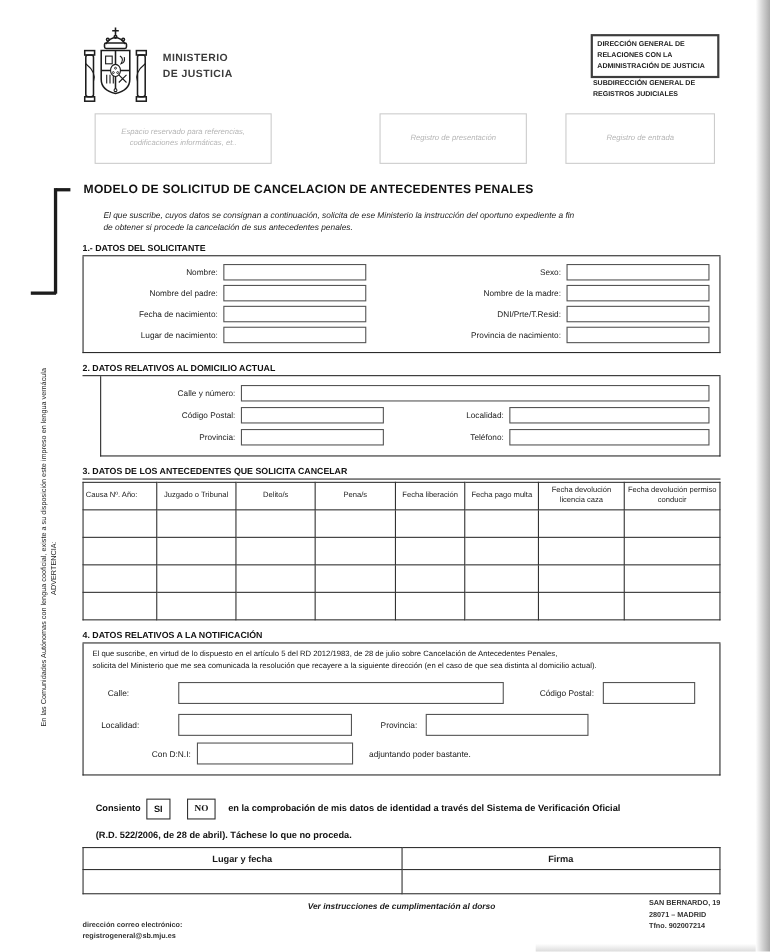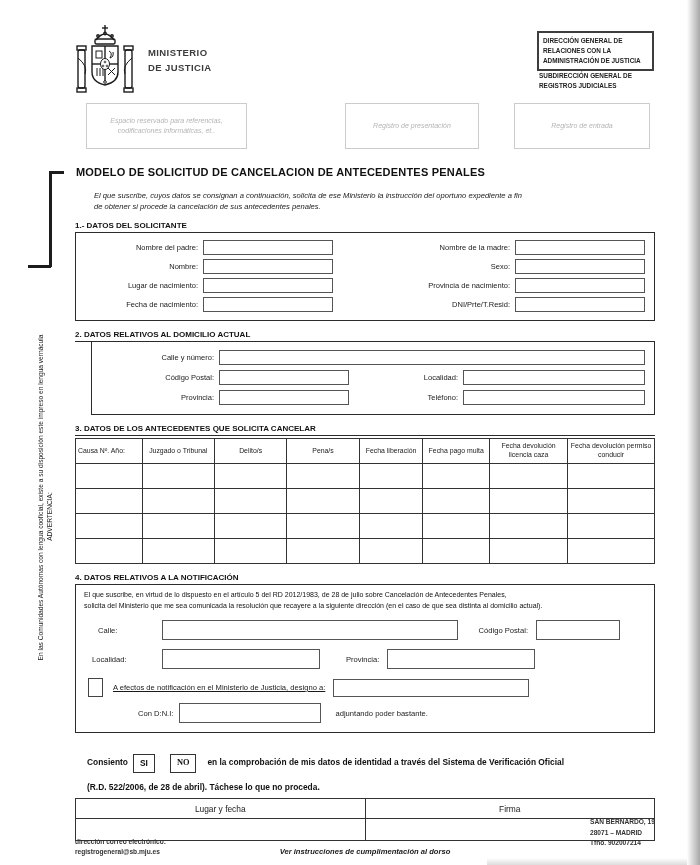--- a/index.html
+++ b/index.html
@@ -63,21 +63,21 @@
   .g2half .lbl.l { text-align:right; padding-right:5px; }
   .g2half .lbl.r { text-align:right; padding-right:5px; }
   
   .ant-table { width:100%; border-collapse:collapse; margin-top:2px; table-layout:fixed; }
   .ant-table th, .ant-table td { border:1px solid #333; }
   .ant-table th { font-size:6.9px; font-weight:normal; text-align:center; line-height:1.25;
     height:25px; padding:1px 2px; }
   .ant-table th.first { text-align:left; vertical-align:middle; }
   .ant-table td { height:25px; }
   
-  .s4-body { padding:5px 20px 9px 8px; }
+  .s4-body { padding:5px 8px 9px 8px; }
   .s4-intro { font-size:7px; line-height:1.5; color:#111; }
   .frow { display:flex; align-items:center; margin-top:9px; }
   .frow .lbl { font-size:7.6px; }
   .w-calle-lbl { width:78px; padding-left:14px; }
   .w-calle { width:296px; height:20px; }
   .w-cp { width:84px; height:20px; margin-right:14px; }
   .w-loc-lbl { width:78px; padding-left:8px; }
   .w-loc { width:158px; height:20px; }
   .w-prov-lbl { padding-left:26px; padding-right:8px; }
   .w-prov { width:148px; height:20px; }
@@ -92,21 +92,21 @@
   .consent { margin-top:9px; padding-left:12px; font-weight:bold; font-size:8.4px;
     line-height:1.45; color:#111; }
   .consent-row { display:flex; align-items:center; }
   .optbox { display:inline-block; border:1px solid #333; font-weight:bold; font-size:8.4px;
     padding:2px 6px 3px 6px; margin:10px 5px; transform:translateY(2px); }
   .optbox.no { margin-left:10px;font-family:Liberation Serif, serif; }
   .consent-rest { padding-left:6px; }
   
   .sig-table { width:100%; border-collapse:collapse; margin-top:5px; }
   .sig-table th, .sig-table td { border:1px solid #333; }
-  .sig-table th { font-size:8.4px; font-weight:normal; height:20px; }
+  .sig-table th { font-size:8.4px; font-weight:bold; height:20px; }
   .sig-table td { height:22px; }
   
   .instr { text-align:center; font-weight:bold; font-style:italic; font-size:7.6px;
     margin-top:6px; }
   .hq { position:absolute; left:590px; top:817px; font-weight:bold; font-size:6.6px;
     line-height:1.6; color:#333; }
   .email { position:absolute; left:75px; top:837px; font-weight:bold; font-size:6.6px;
     line-height:1.55; color:#333; }
   
   .warn-title { position:absolute; left:-16px; top:513px; width:130px; text-align:center;
@@ -180,41 +180,41 @@
   <span>El que suscribe, cuyos datos se consignan a continuación, solicita de ese Ministerio la instrucción del oportuno expediente a fin</span><br>
   <span>de obtener si procede la cancelación de sus antecedentes penales.</span>
 </div>
 
 <div class="main">
 
   <div class="sec">
     <div class="sec-h">1.- DATOS DEL SOLICITANTE</div>
     <div class="sec-b s1-body">
       <div class="g4">
+        <label class="lbl l">Nombre:</label>
+        <input class="inp" style="">
+        <label class="lbl r">Sexo:</label>
+        <input class="inp" style="">
+      </div>
+      <div class="g4">
         <label class="lbl l">Nombre del padre:</label>
         <input class="inp" style="">
         <label class="lbl r">Nombre de la madre:</label>
         <input class="inp" style="">
       </div>
       <div class="g4">
-        <label class="lbl l">Nombre:</label>
-        <input class="inp" style="">
-        <label class="lbl r">Sexo:</label>
+        <label class="lbl l">Fecha de nacimiento:</label>
+        <input class="inp" style="">
+        <label class="lbl r">DNI/Prte/T.Resid:</label>
         <input class="inp" style="">
       </div>
       <div class="g4">
         <label class="lbl l">Lugar de nacimiento:</label>
         <input class="inp" style="">
         <label class="lbl r">Provincia de nacimiento:</label>
-        <input class="inp" style="">
-      </div>
-      <div class="g4">
-        <label class="lbl l">Fecha de nacimiento:</label>
-        <input class="inp" style="">
-        <label class="lbl r">DNI/Prte/T.Resid:</label>
         <input class="inp" style="">
       </div>
     </div>
   </div>
 
   <div class="sec">
     <div class="sec-h">2. DATOS RELATIVOS AL DOMICILIO ACTUAL</div>
     <div class="sec-b s2-body">
       <div class="g2wide">
         <label class="lbl">Calle y número:</label>
@@ -319,26 +319,20 @@
         <label class="lbl" style="padding-right:8px;">Código Postal:</label>
         <input class="inp w-cp" style="">
       </div>
       <div class="frow">
         <label class="lbl w-loc-lbl">Localidad:</label>
         <input class="inp w-loc" style="">
         <label class="lbl w-prov-lbl">Provincia:</label>
         <input class="inp w-prov" style="">
         <span class="spacer"></span>
       </div>
-      <div class="frow">
-        <span class="checkbox"></span>
-        <label class="lbl designo-lbl">A efectos de notificación en el Ministerio de Justicia, designo a:</label>
-        <input class="inp w-designo" style="">
-        <span class="spacer"></span>
-      </div>
       <div class="frow dni-row">
         <label class="lbl">Con D:N.I:</label>
         <input class="inp w-dni" style="">
         <span class="lbl">adjuntando poder bastante.</span>
       </div>
     </div>
   </div>
 
   <div class="consent">
     <div class="consent-row">

